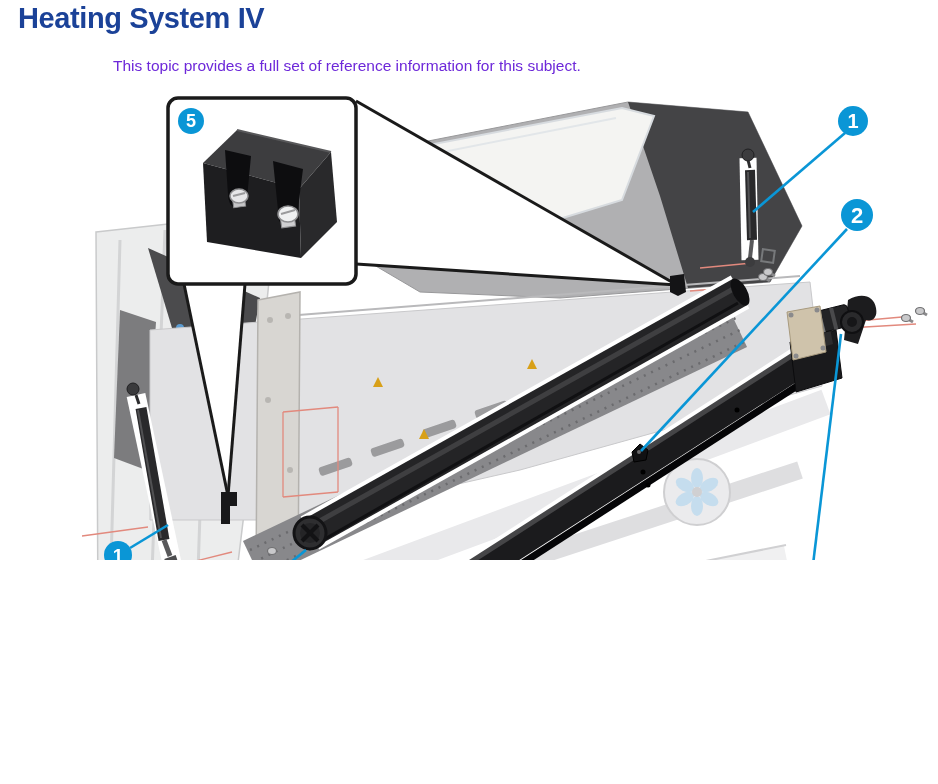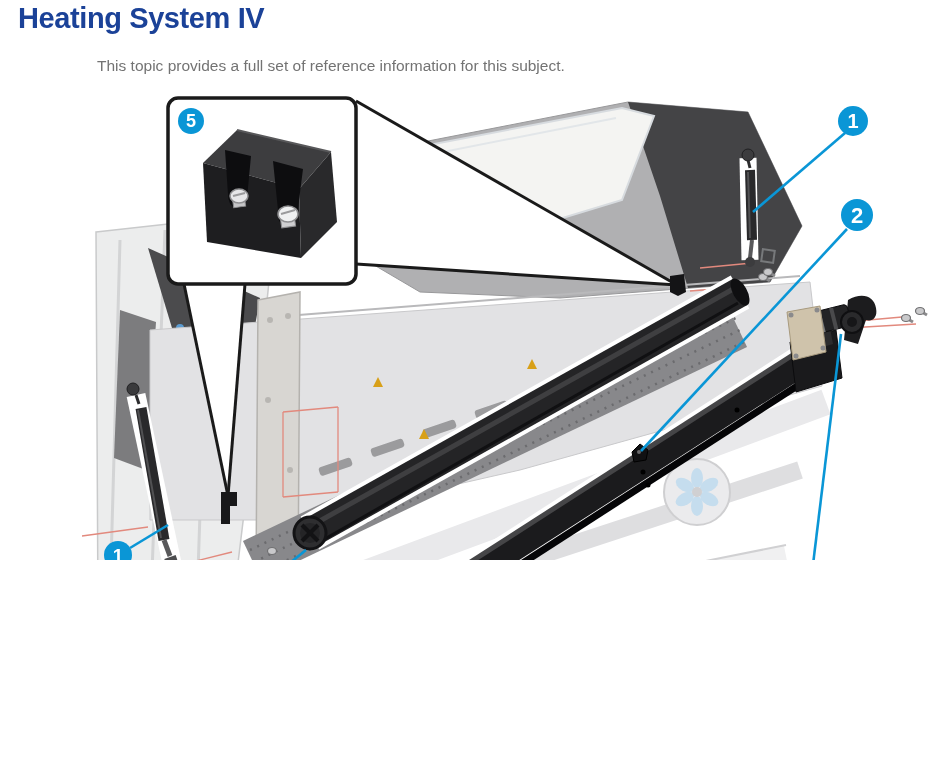--- a/index.html
+++ b/index.html
@@ -10,21 +10,21 @@
   .intro{position:absolute;left:97px;top:57px;font-size:15.5px;color:#3e3e3e;margin:0;}
   svg{position:absolute;left:0;top:0;}
   .redline{stroke:#e2897d;stroke-width:1.3;fill:none;}
   text.svgtxt{font-family:"Liberation Sans",sans-serif;}
 </style>
 </head>
 <body>
 
 <div class="page">
   <h1 class="title" style="color: rgb(27, 66, 152);">Heating System IV</h1>
-  <p class="intro" style="color: #737373;">This topic provides a full set of reference information for this subject.</p>
+  <p class="intro" style="color: #6d28d9; margin-left: 16px;">This topic provides a full set of reference information for this subject.</p>
 
   <svg id="fig-svg" width="938" height="784" viewBox="0 0 938 784">
 
     <g>
 
       <path d="M96 232 L258 214 L272 252 L252 448 L232 612 L150 645 L98 612 Z" fill="#eceded" stroke="#c9cacb" stroke-width="1.5"></path>
       <path d="M120 240 L110 600 M165 230 L150 625 M210 222 L196 630" stroke="#d3d4d5" stroke-width="3" fill="none"></path>
       <path d="M148 248 L260 298 L238 420 L196 408 Z" fill="#4b4b4d"></path>
       <path d="M120 310 L156 322 L146 470 L114 458 Z" fill="#7c7c7e"></path>
       <path d="M162 352 L198 362 L192 388 L156 378 Z" fill="#b94a40"></path>

